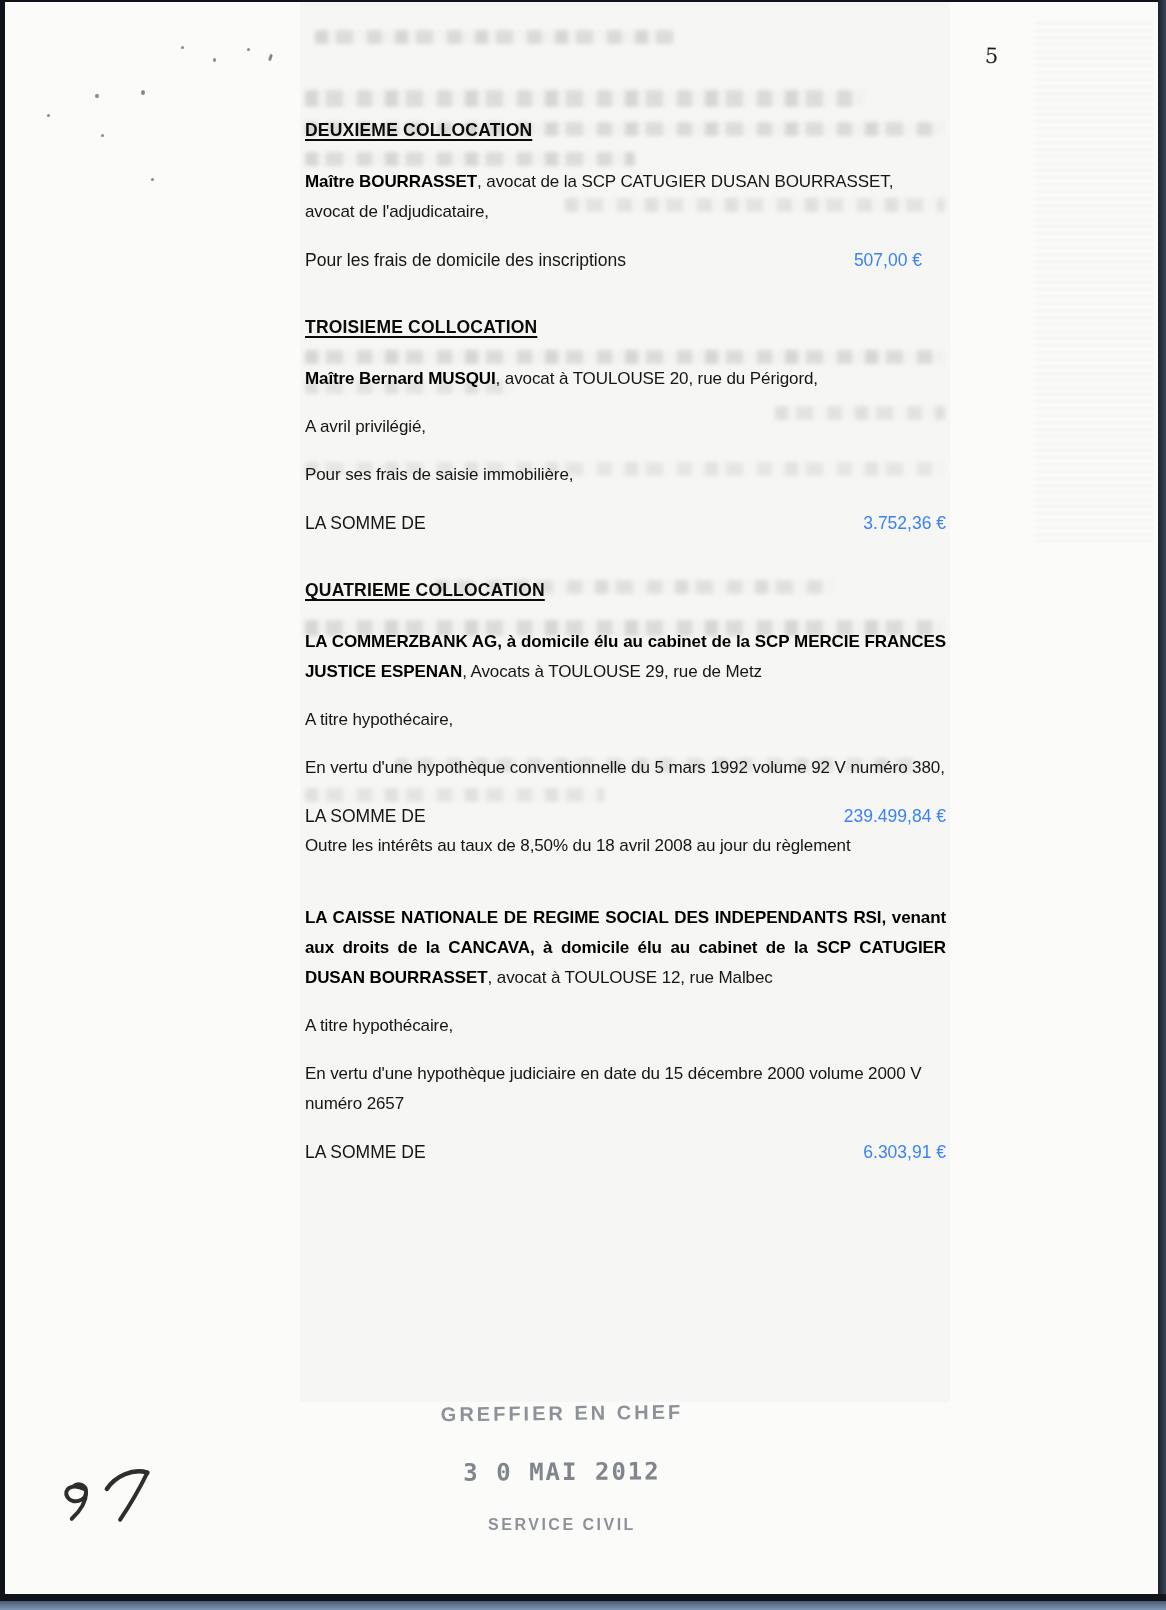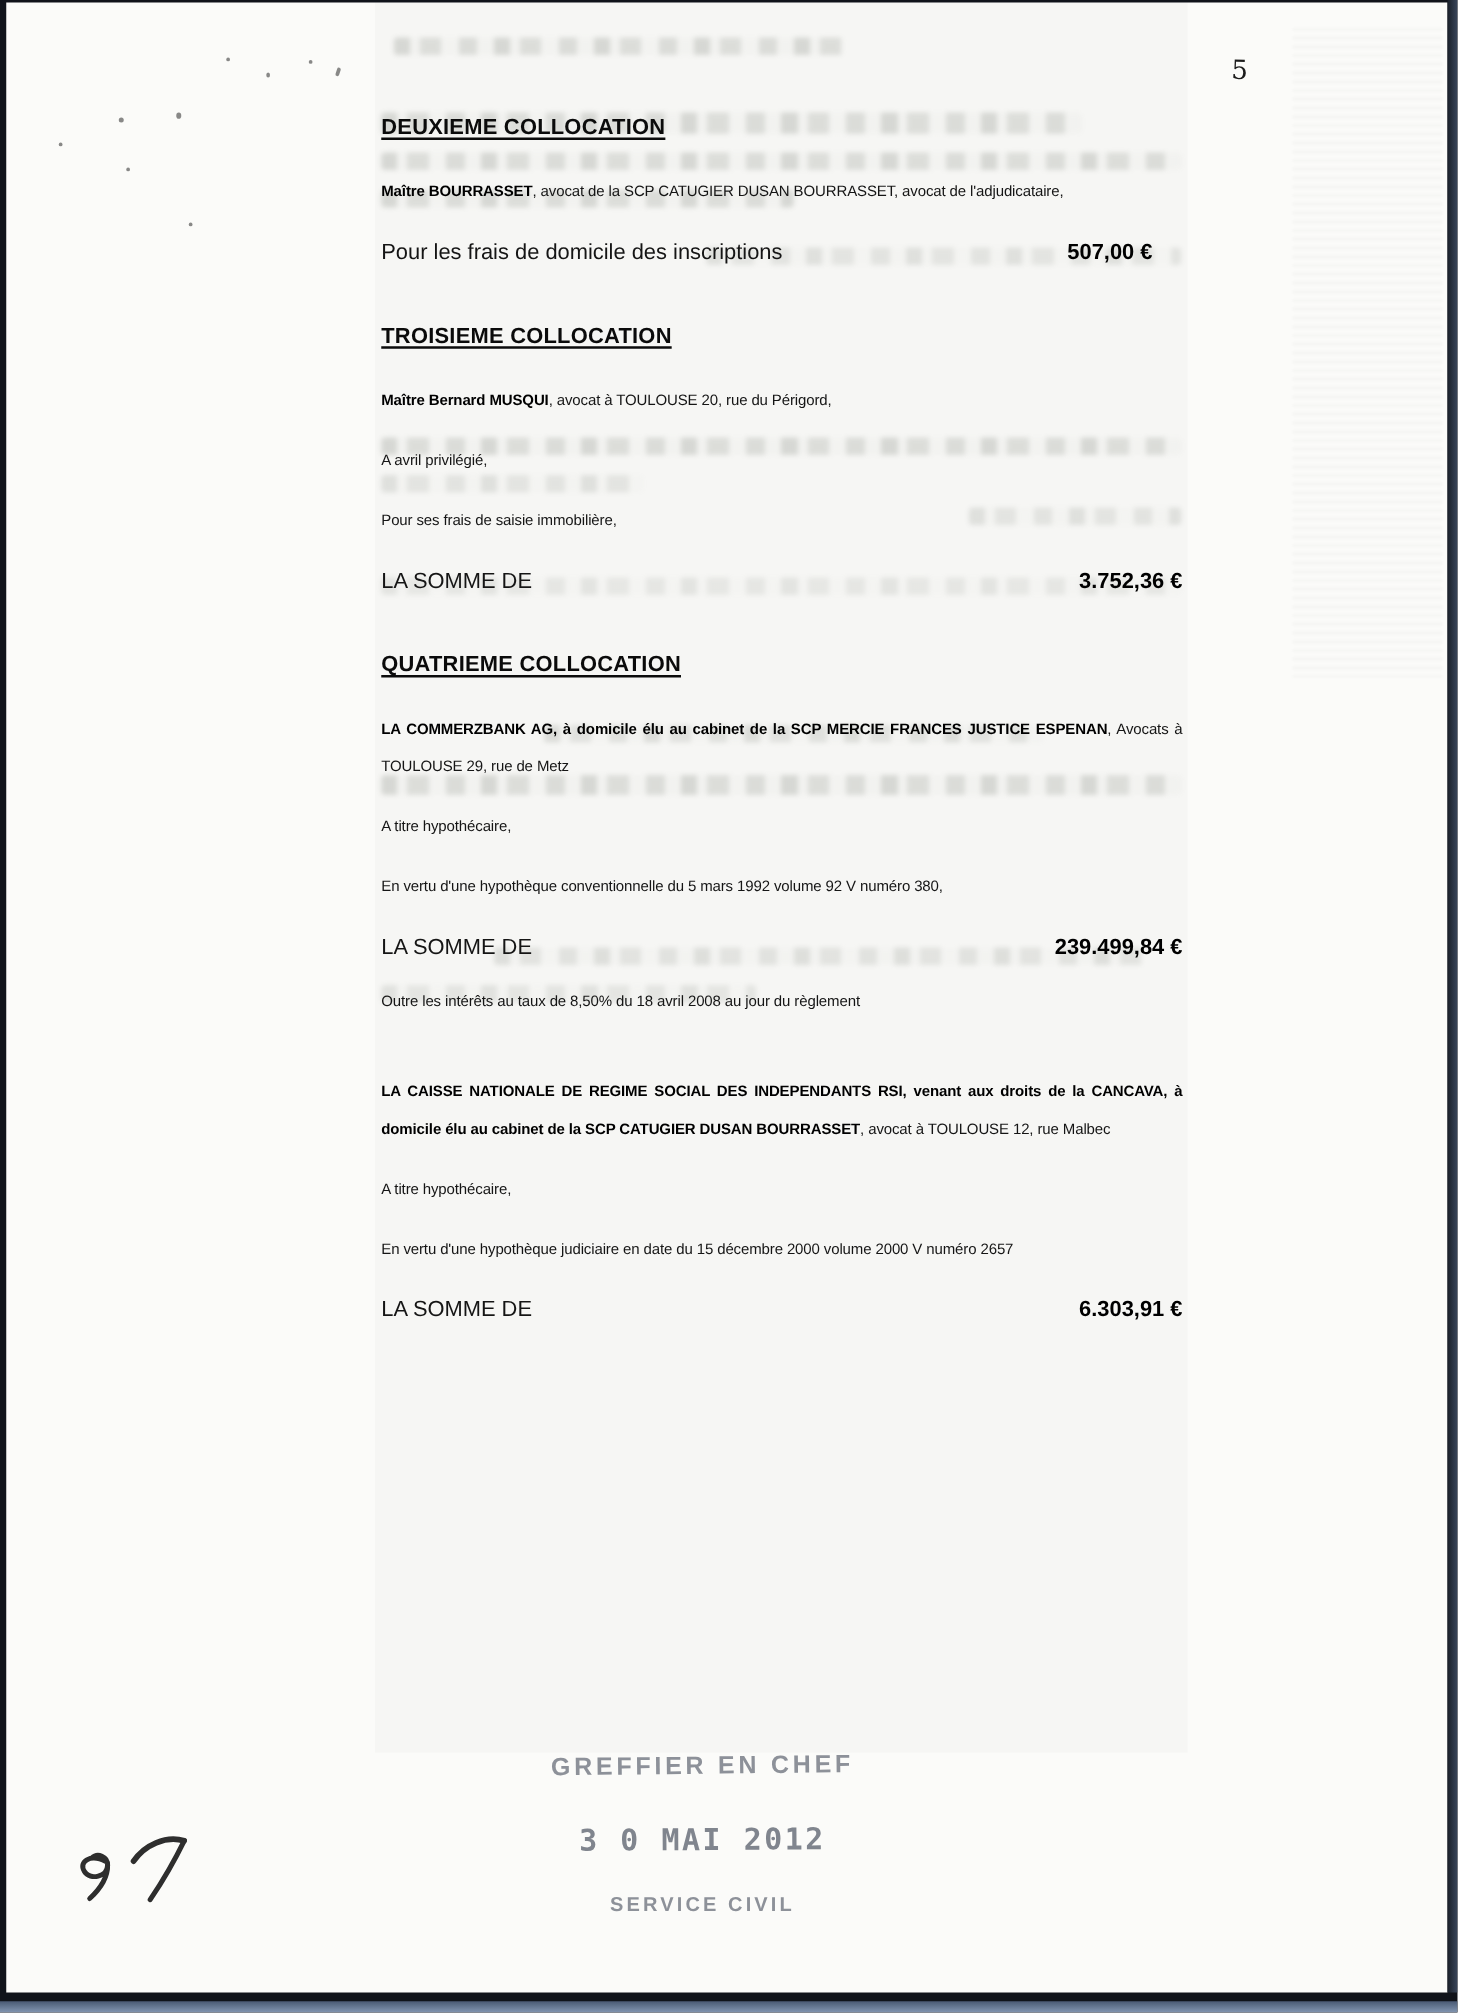--- a/index.html
+++ b/index.html
@@ -40,37 +40,37 @@
   
   .smudge{
     position:absolute;height:14px;border-radius:3px;
     filter:blur(2px);opacity:.42;
     background:repeating-linear-gradient(90deg,
       rgba(110,116,106,.55) 0 13px, rgba(165,170,160,.12) 13px 21px,
       rgba(125,130,120,.5) 21px 38px, rgba(175,180,170,.1) 38px 52px,
       rgba(118,124,114,.5) 52px 67px, rgba(170,175,165,.12) 67px 80px);
   }
   .content{
-    position:absolute;left:300px;top:0;width:641px;padding-top:89px;
+    position:absolute;left:300px;top:0;width:641px;padding-top:118px;
     color:#151515;
   }
   .sec-heading{
     font-size:17.5px;font-weight:700;letter-spacing:.2px;color:#0b0b0b;
     text-decoration:underline;text-decoration-thickness:2px;text-underline-offset:3px;
     margin:0 0 26px 0;
   }
   .collocation{margin:0 0 42px 0;}
-  .para{font-size:12px;line-height:30px;margin:14px 0 18px 0;letter-spacing:-.1px;}
+  .para{font-size:17px;line-height:30px;margin:0 0 18px 0;letter-spacing:-.1px;}
   .para b{color:#000;}
   .para.justify{text-align:justify;}
   .amount-row{
     display:flex;justify-content:space-between;align-items:baseline;
     font-size:17.5px;line-height:30px;margin:4px 0 0 0;
   }
-  .amount-value{font-weight:700;color:#000000;}
+  .amount-value{font-weight:400;color:#3b82f6;}
   .amount-row.inset .amount-value{margin-right:24px;}
   
   .stamp{
     position:absolute;left:357px;top:1400px;width:400px;text-align:center;
     color:#8d9199;filter:blur(.4px);
   }
   .stamp-line1{font-size:20px;font-weight:600;letter-spacing:3px;transform:rotate(-.6deg);}
   .stamp-date{
     font-family:"DejaVu Sans Mono", monospace;
     font-size:24px;font-weight:700;letter-spacing:2px;color:#80858e;

